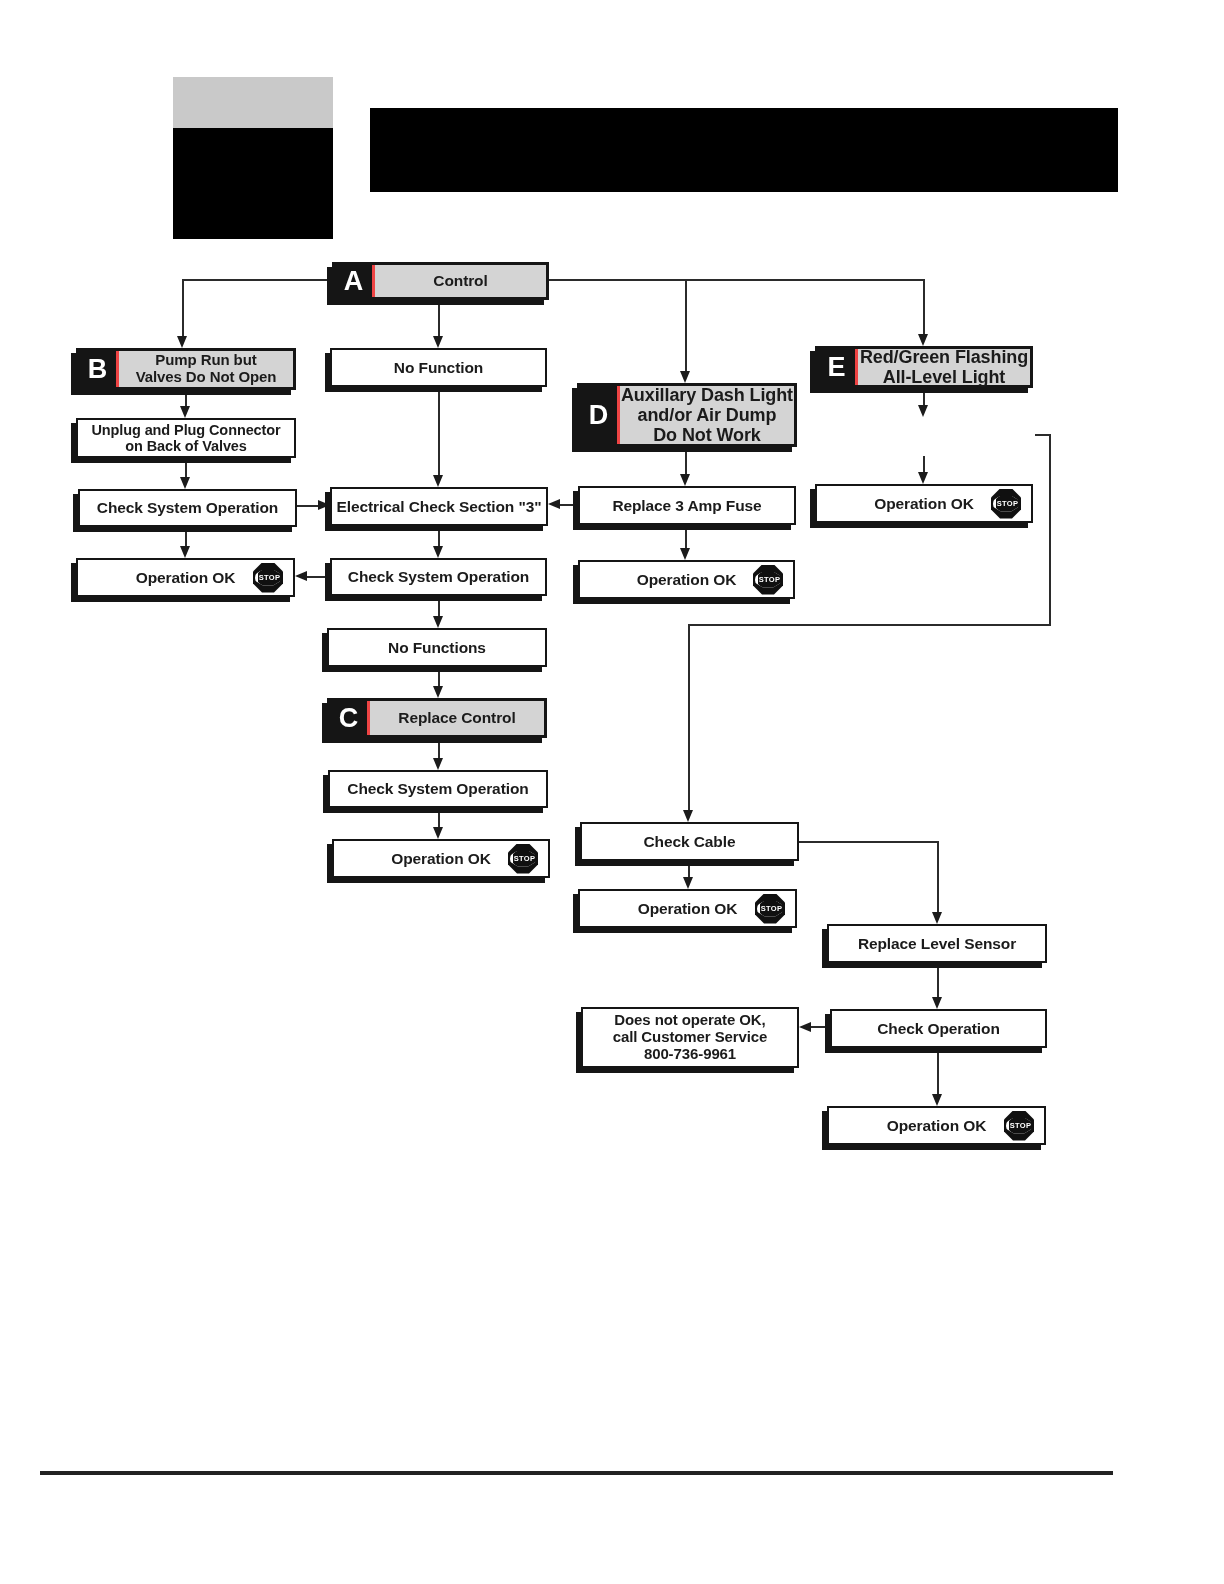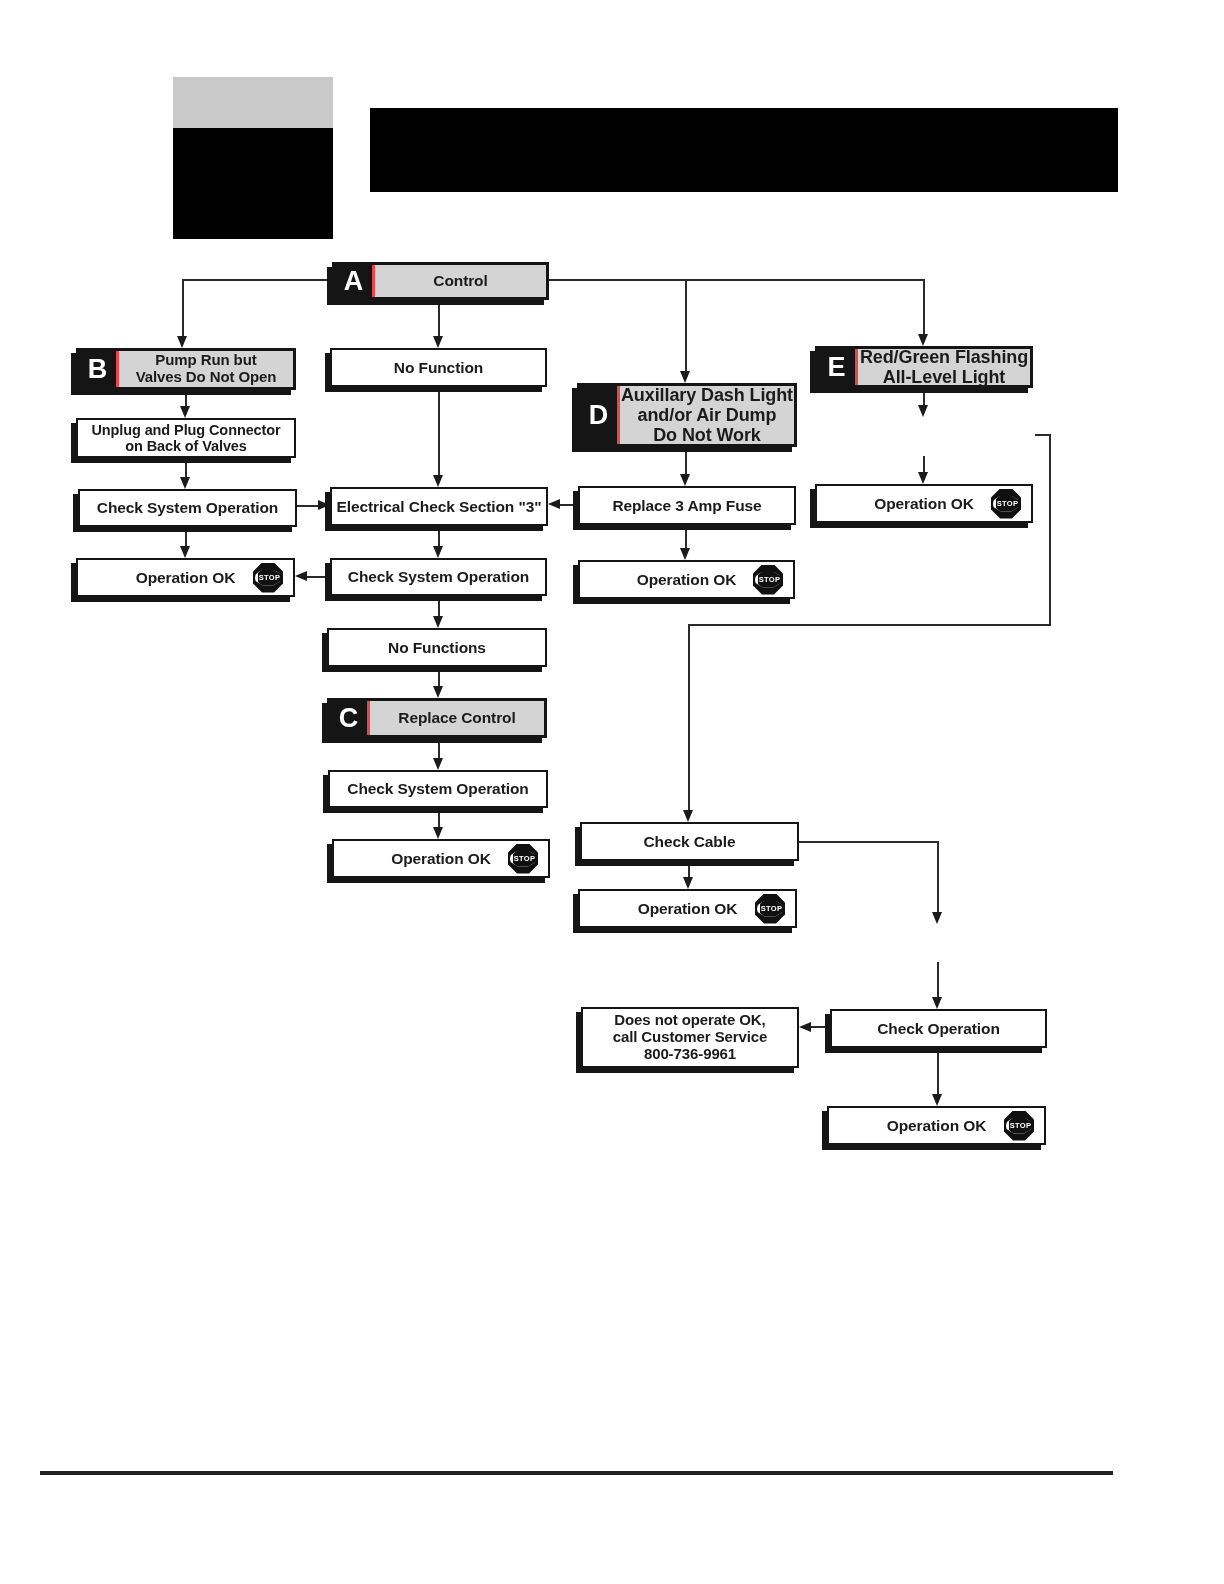--- a/index.html
+++ b/index.html
@@ -243,20 +243,23 @@
 
   <div class="node" style="left:578px;top:889px;width:219px;height:39px;">
     <span class="lbl">Operation OK</span>
     <span class="stop">
         <span class="stop-ring">
           <span class="stop-core">STOP</span>
         </span>
       </span>
   </div>
 
+  <div class="node" style="left:827px;top:924px;width:220px;height:39px;">
+    <span class="lbl">Replace Level Sensor</span>
+  </div>
 
   <div class="node" style="left:581px;top:1007px;width:218px;height:61px;">
     <span class="lbl" style="font-size:15px;">Does not operate OK,
 call Customer Service
 800-736-9961</span>
   </div>
 
   <div class="node" style="left:830px;top:1009px;width:217px;height:39px;">
     <span class="lbl">Check Operation</span>
   </div>

